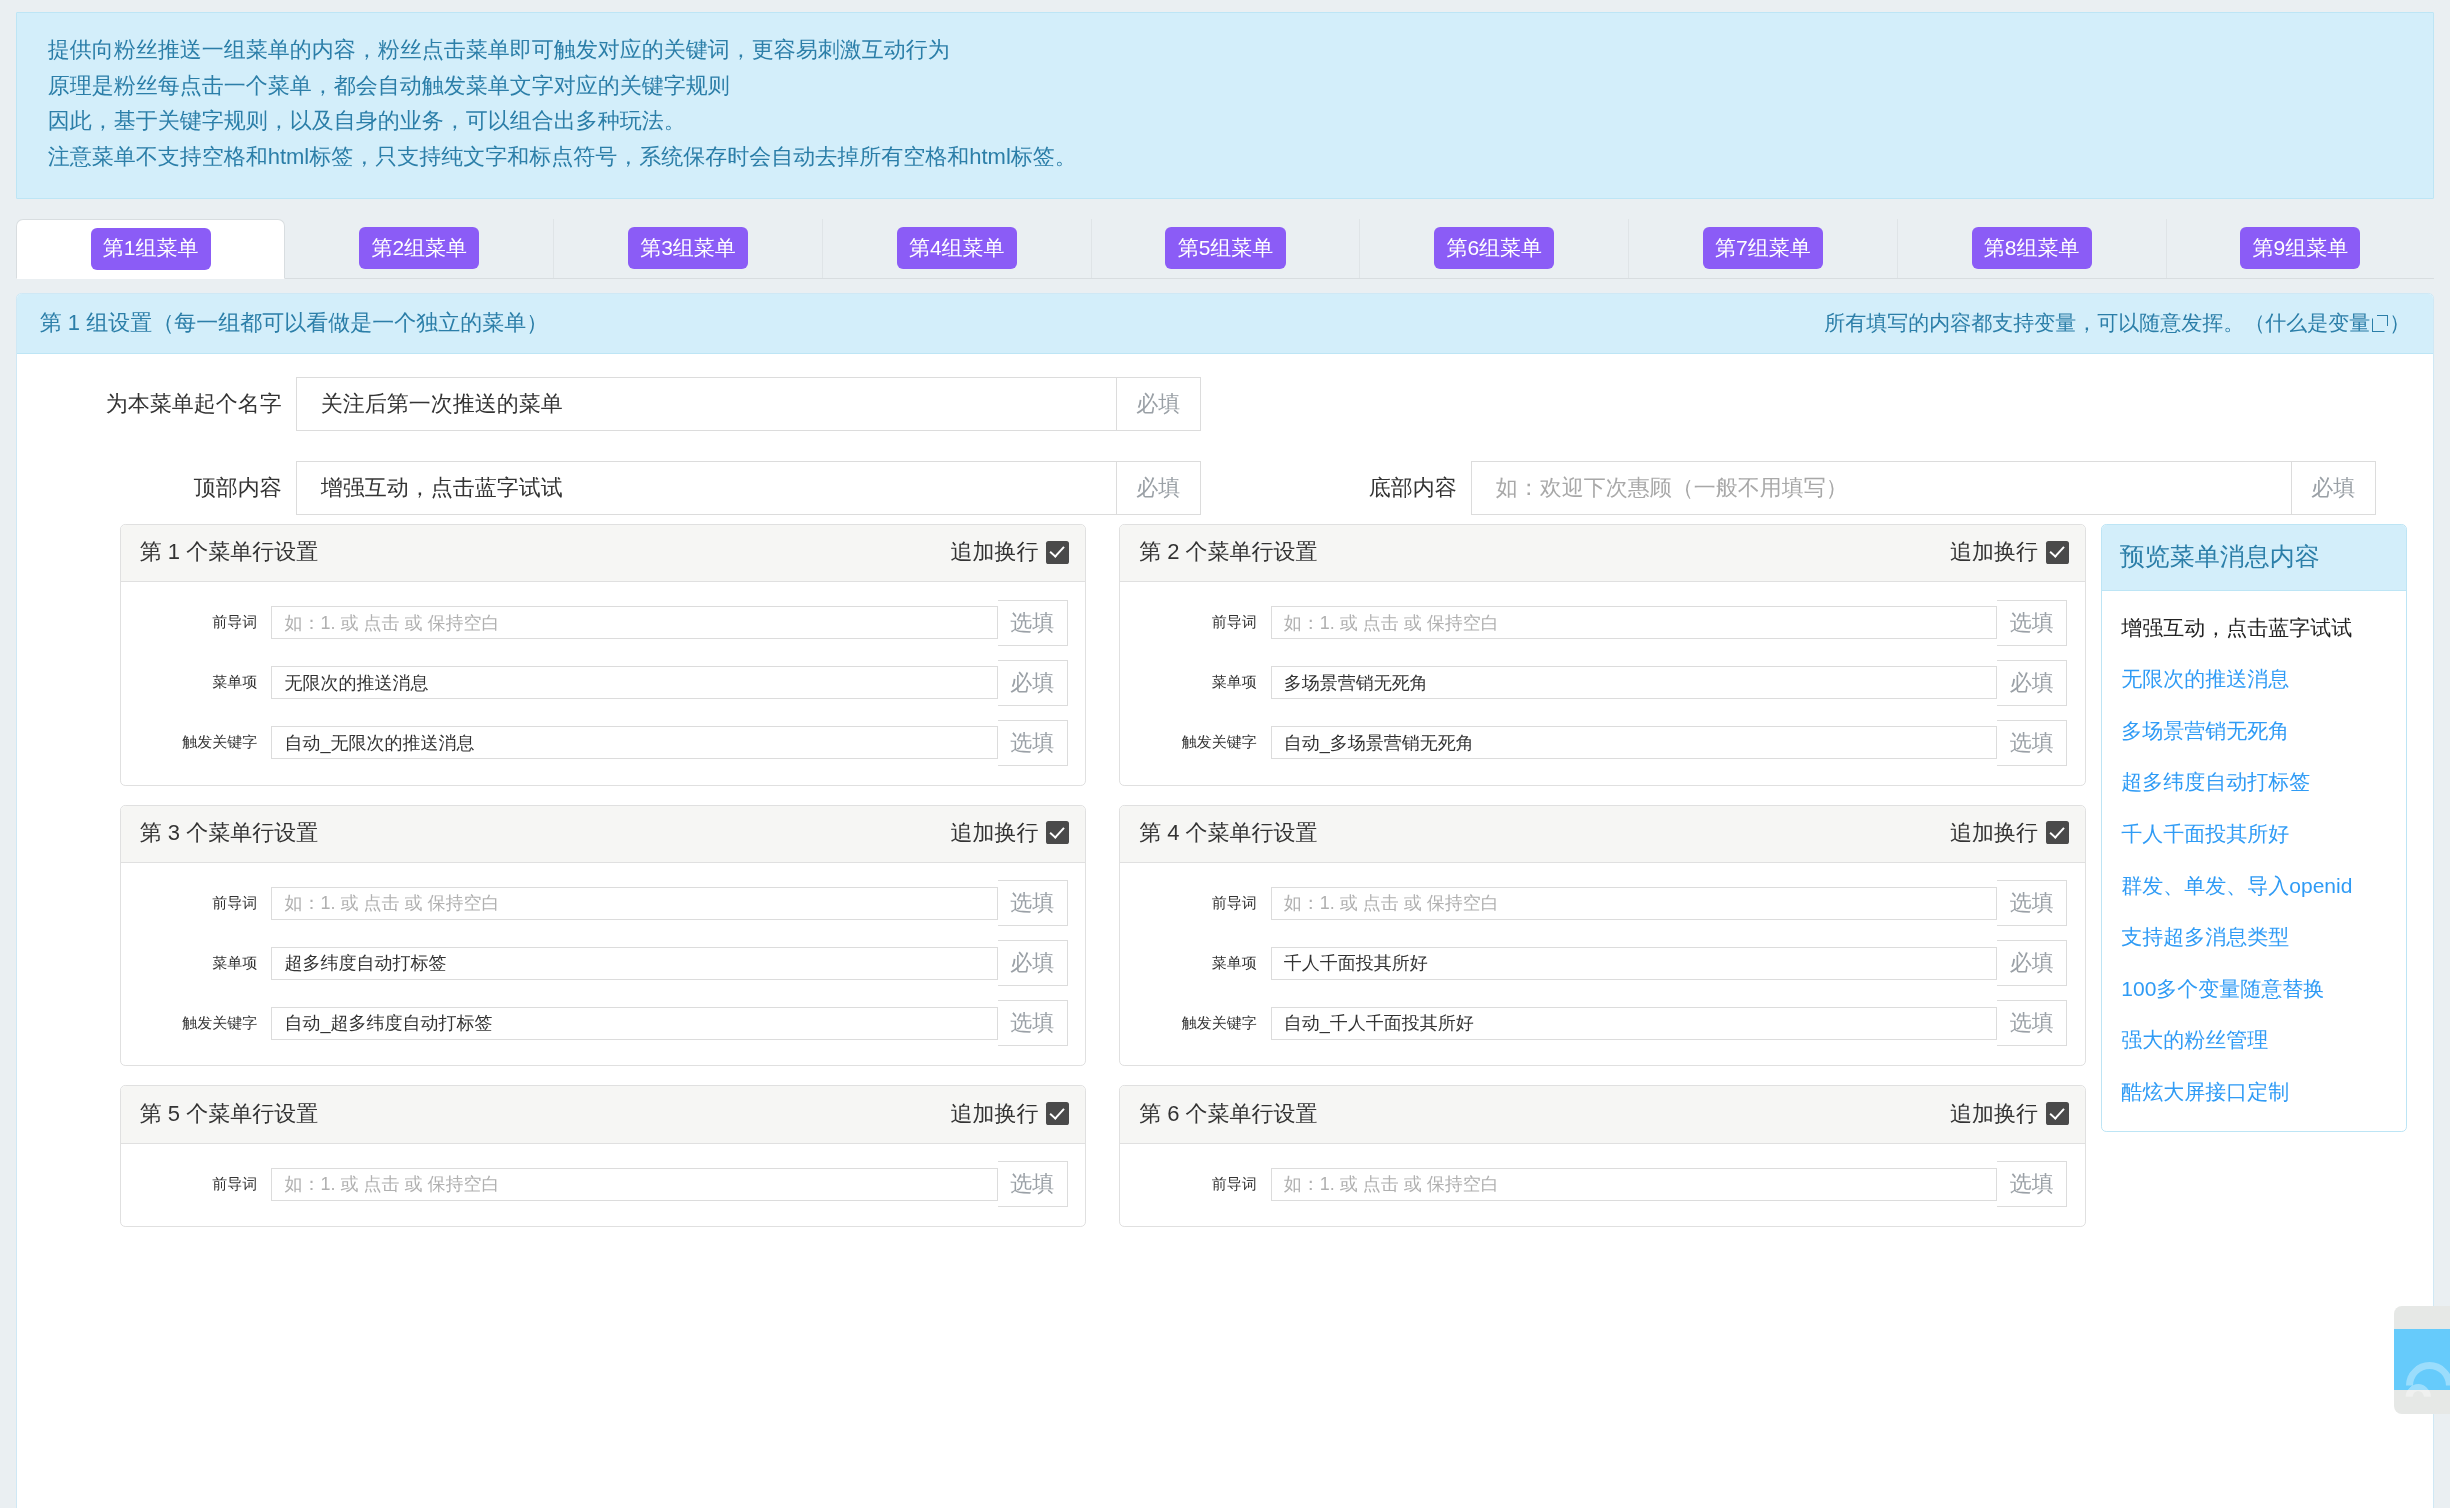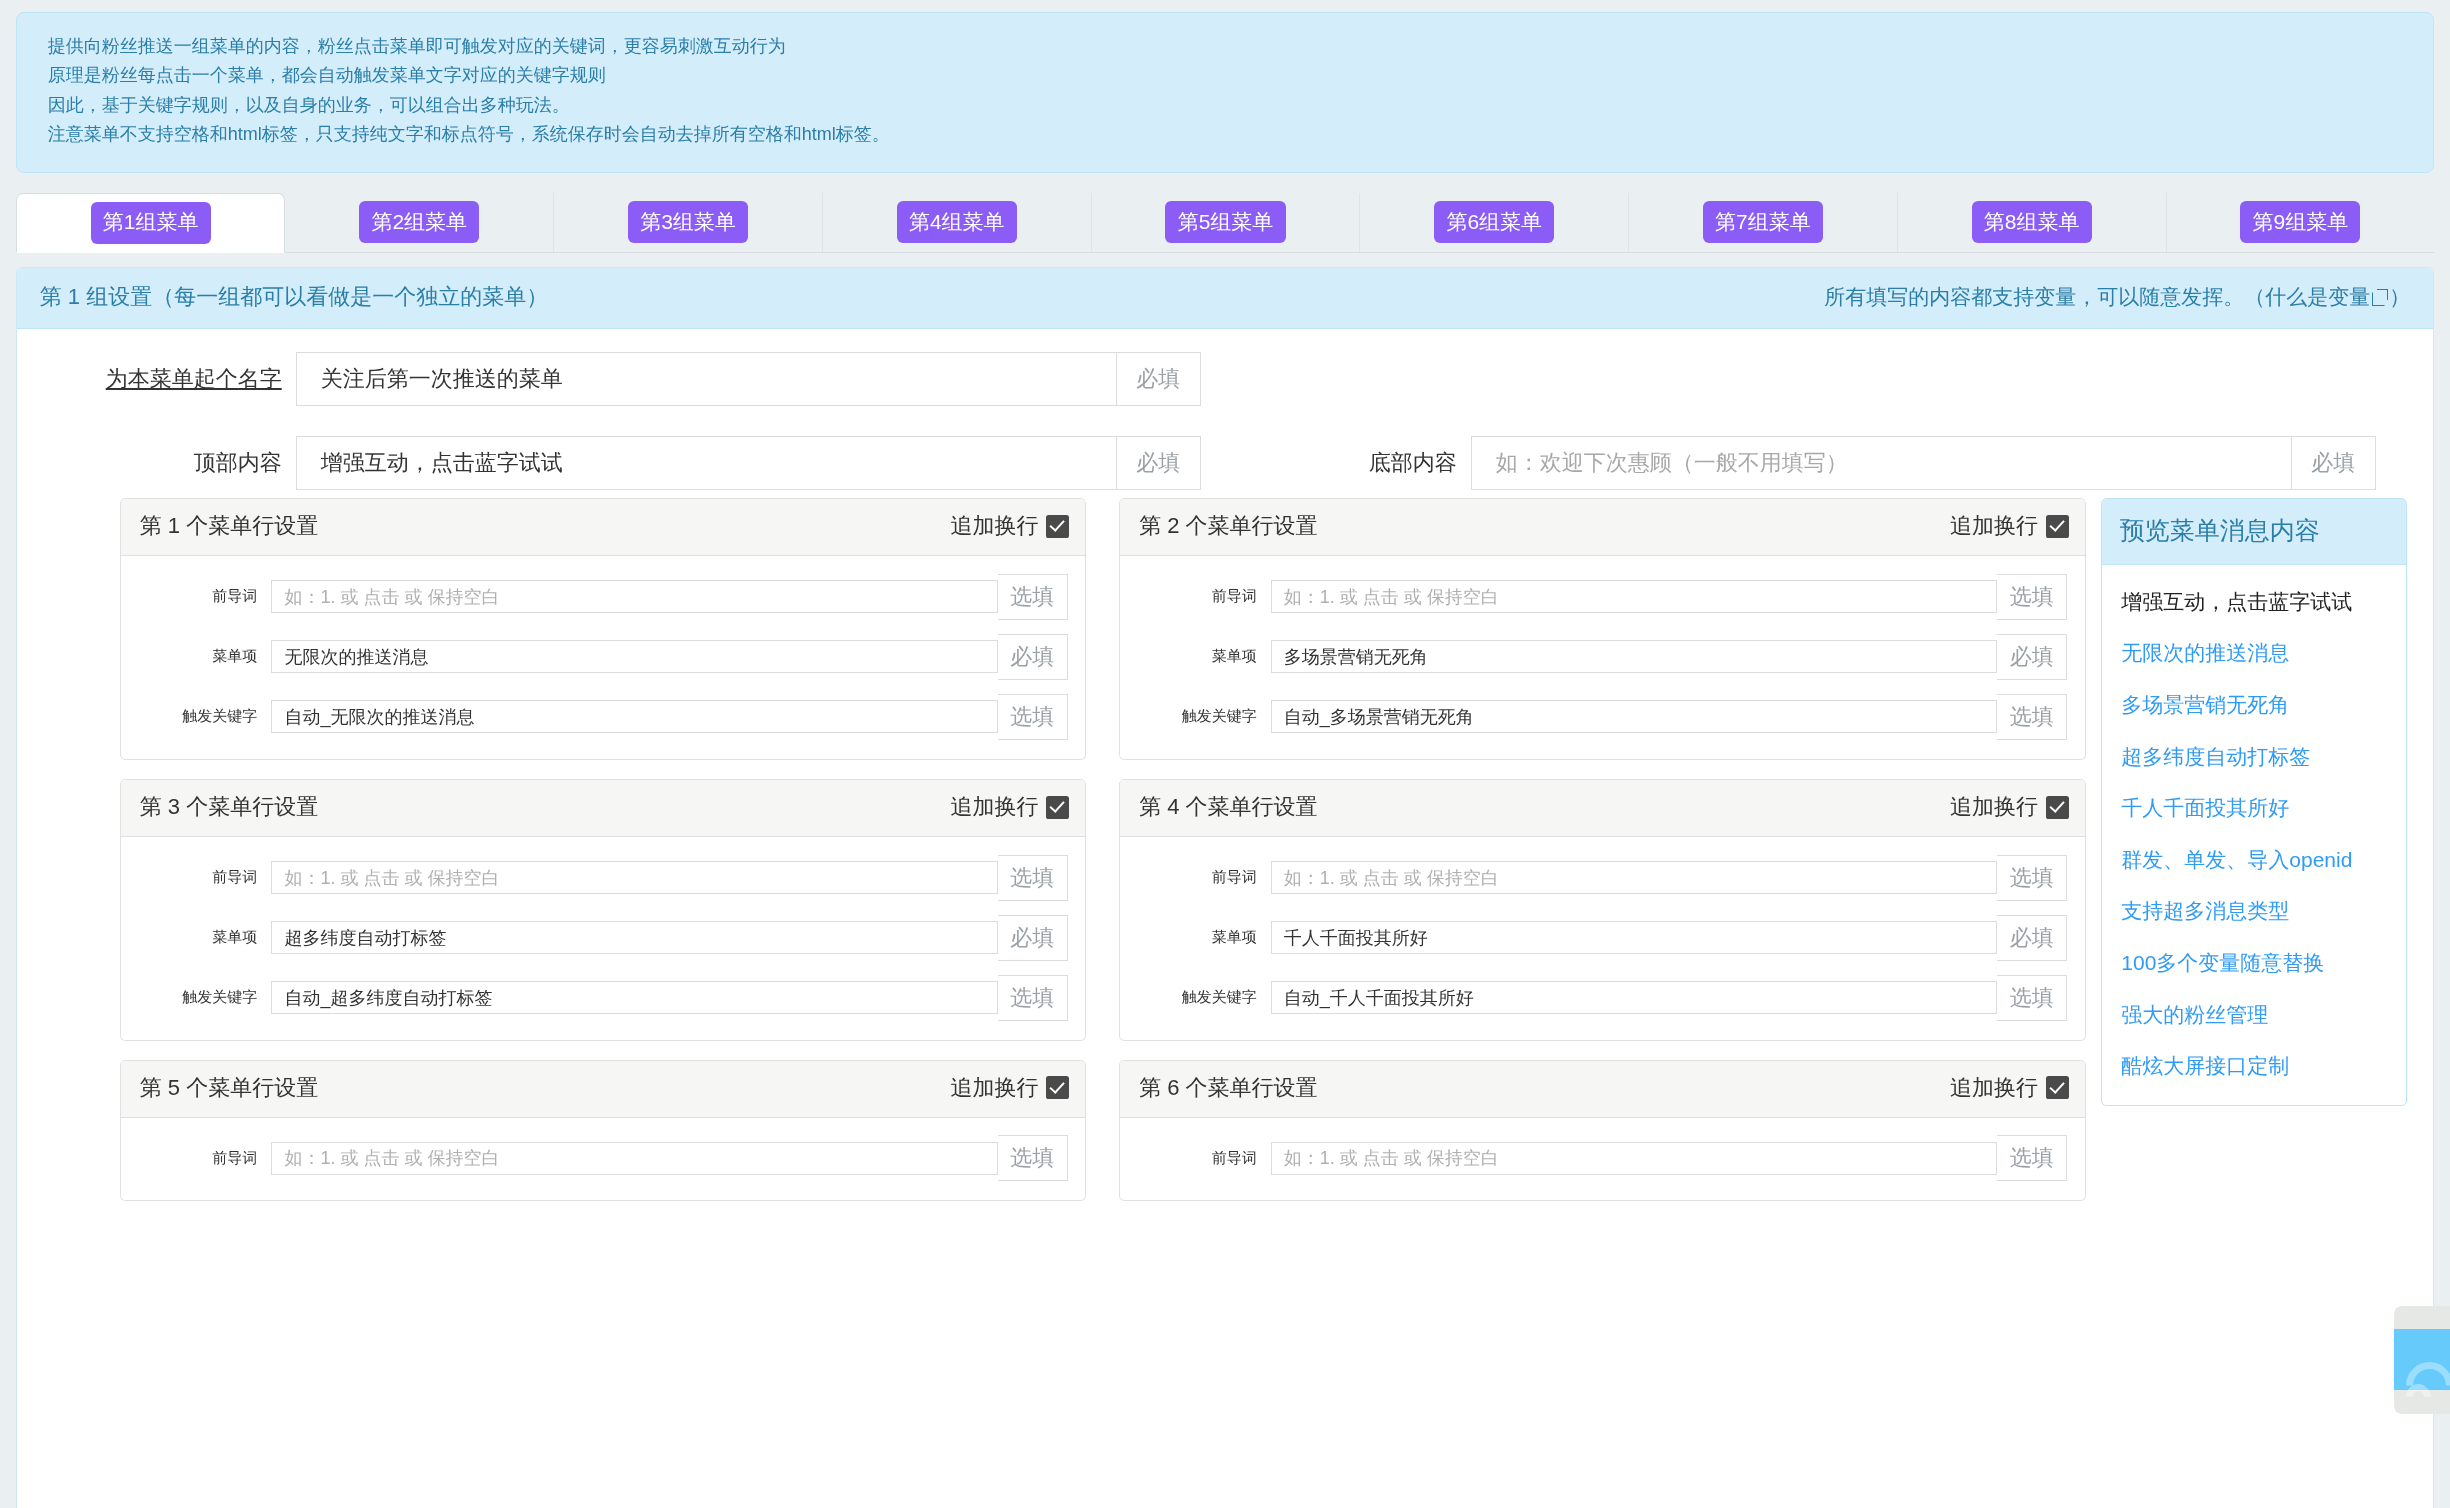--- a/index.html
+++ b/index.html
@@ -9,24 +9,24 @@
     background: #eaeff2;
     font-family: "Liberation Sans", "DejaVu Sans", sans-serif;
     overflow: hidden;
   }
 
   
   .info-banner {
     margin: 12.2px 15.7px 0 15.7px;
     background: #d3eefa;
     border: 0.9px solid #bde5f5;
-    border-radius: 8px;
+    border-radius: 1px;
     padding: 19px 31px 23px 31px;
     color: #2b7ea8;
-    font-size: 18px;
+    font-size: 22px;
     line-height: 1.62;
   }
   .info-banner .line { white-space: nowrap; }
 
   
   .tab-bar {
     margin: 19px 15.7px 0 15.7px;
     height: 61px;
     display: flex;
     align-items: flex-end;
@@ -110,21 +110,21 @@
   
   .form-row { display: flex; align-items: center; }
   .form-row.top { margin-bottom: 30px; }
   .form-label {
     font-size: 22px;
     color: #333;
     text-align: right;
     white-space: nowrap;
     padding-right: 14px;
   }
-  .lbl-w1 { width: 253px; text-decoration: underline; }
+  .lbl-w1 { width: 253px; }
   .lbl-w2 { width: 253px; }
 
   .input-group { display: flex; align-items: stretch; }
   .input-box {
     border: 0.9px solid #dcdcdc;
     background: #fff;
     height: 54px;
     display: flex;
     align-items: center;
     padding: 0 24px;

